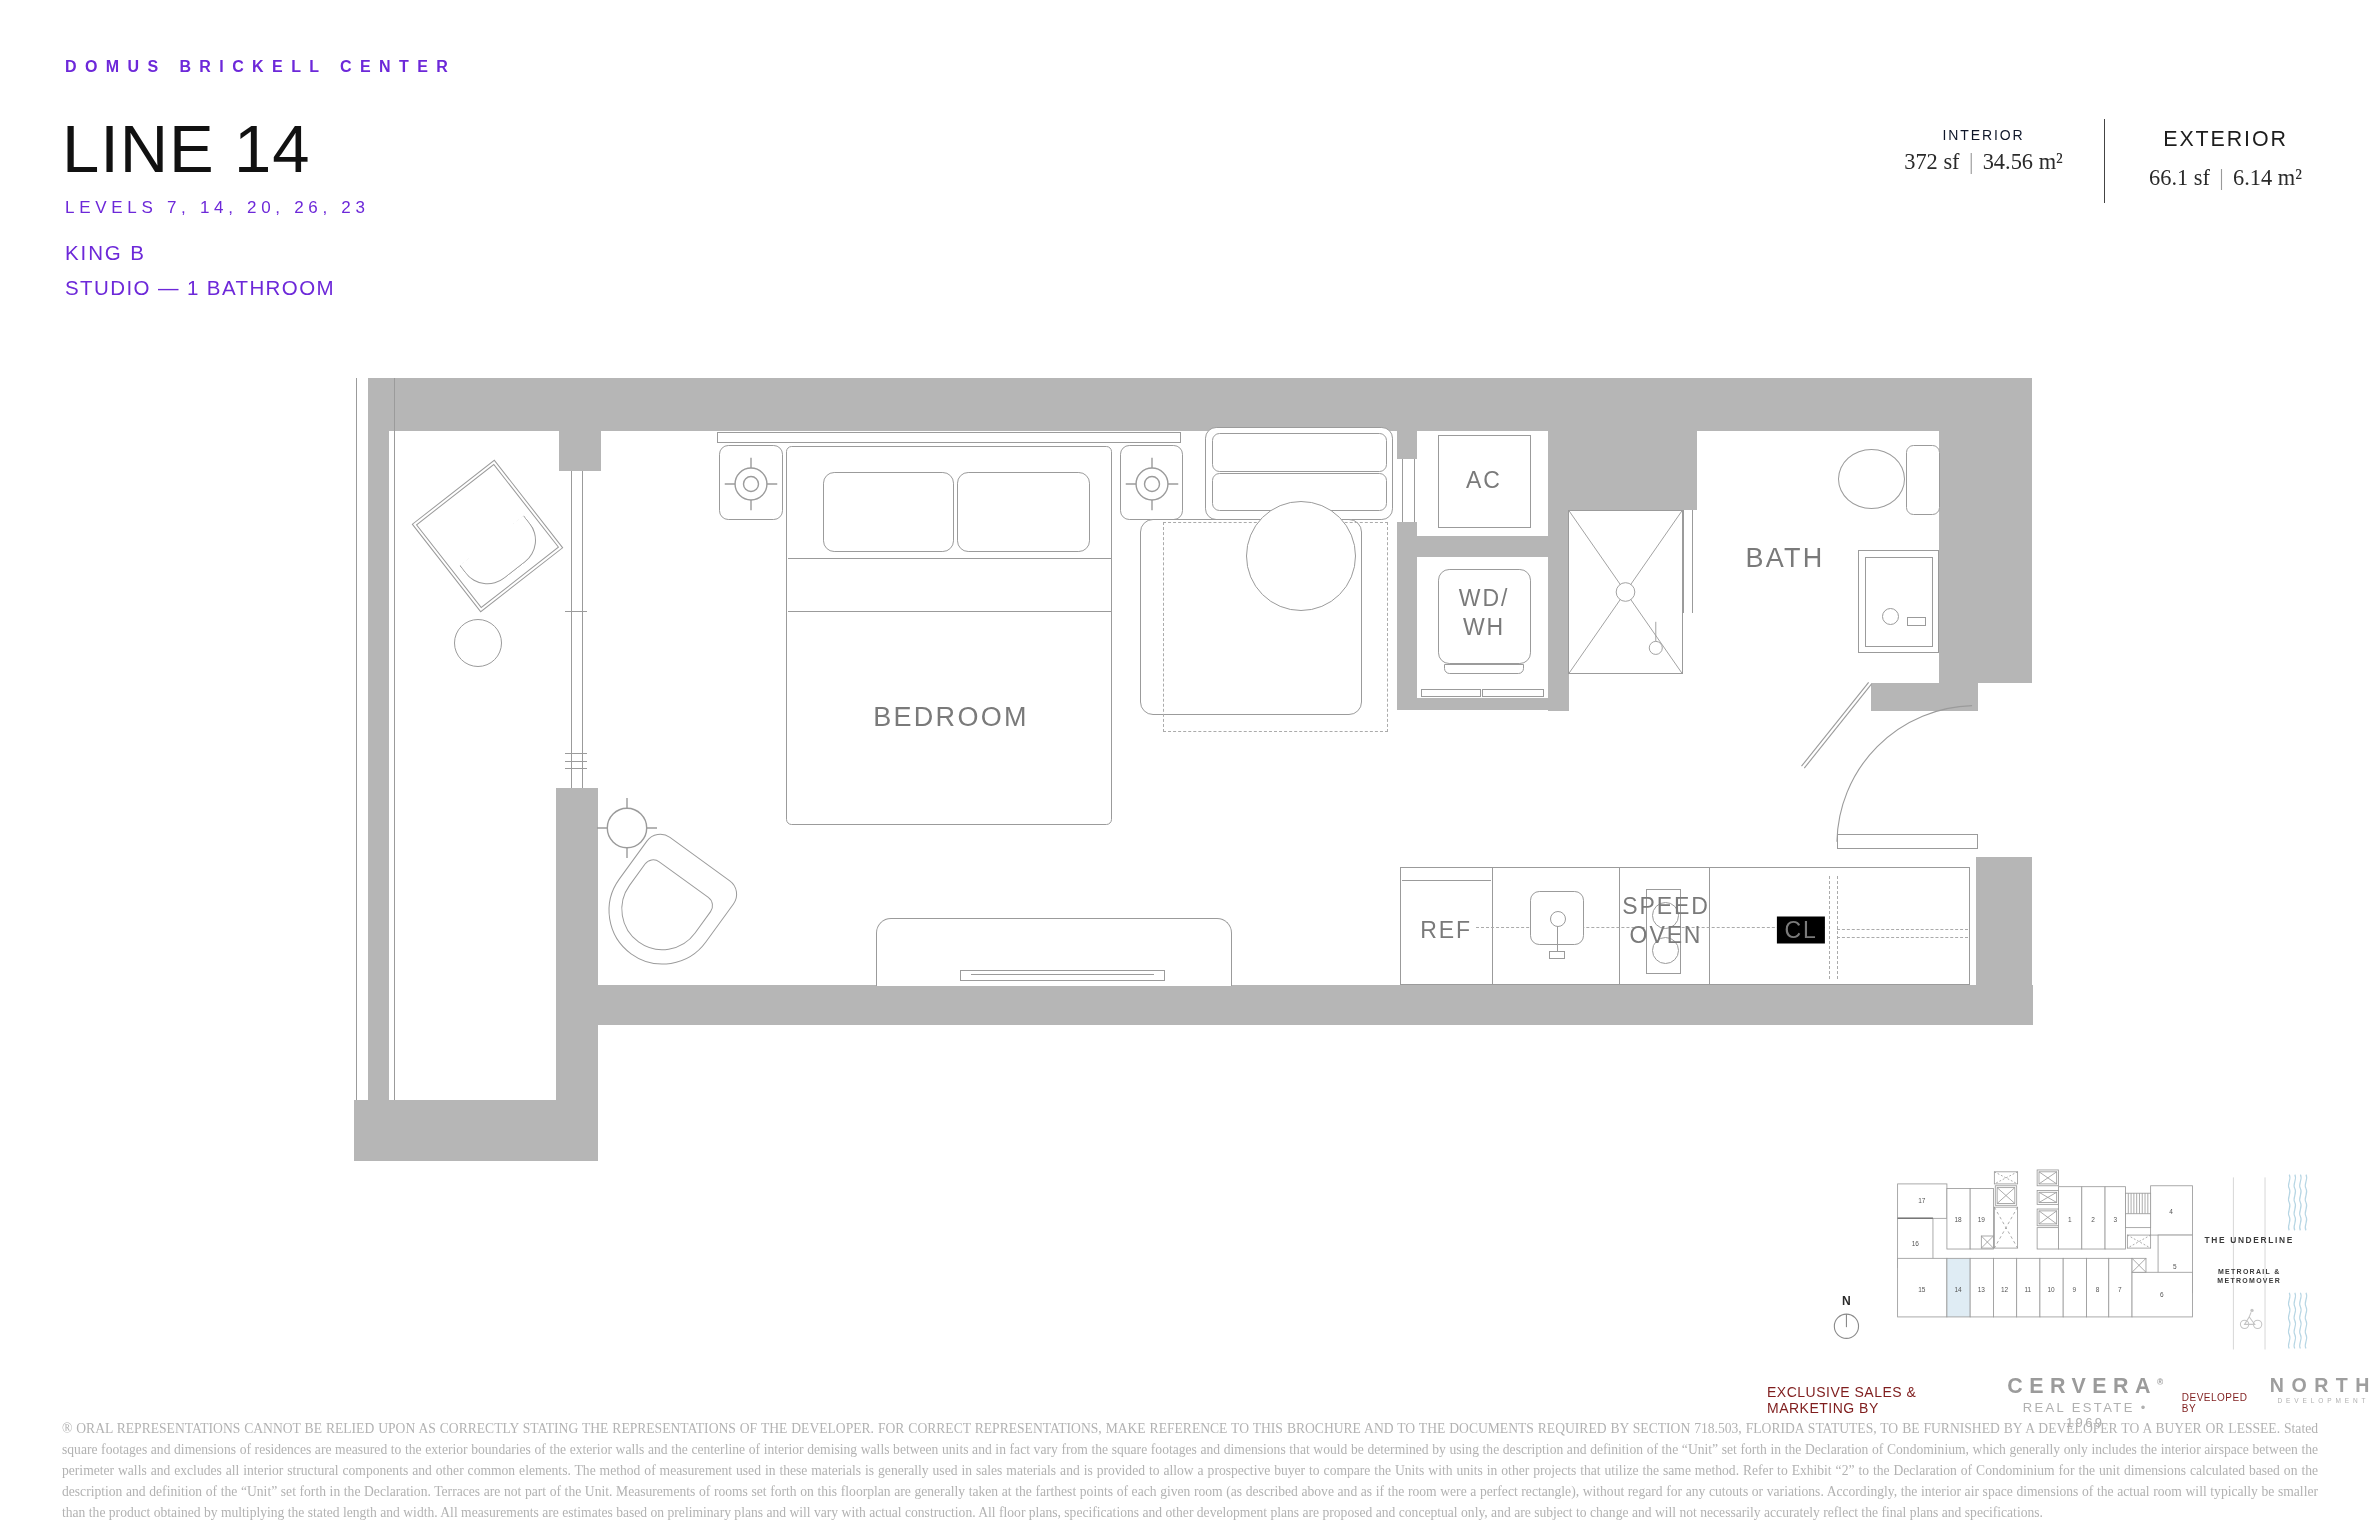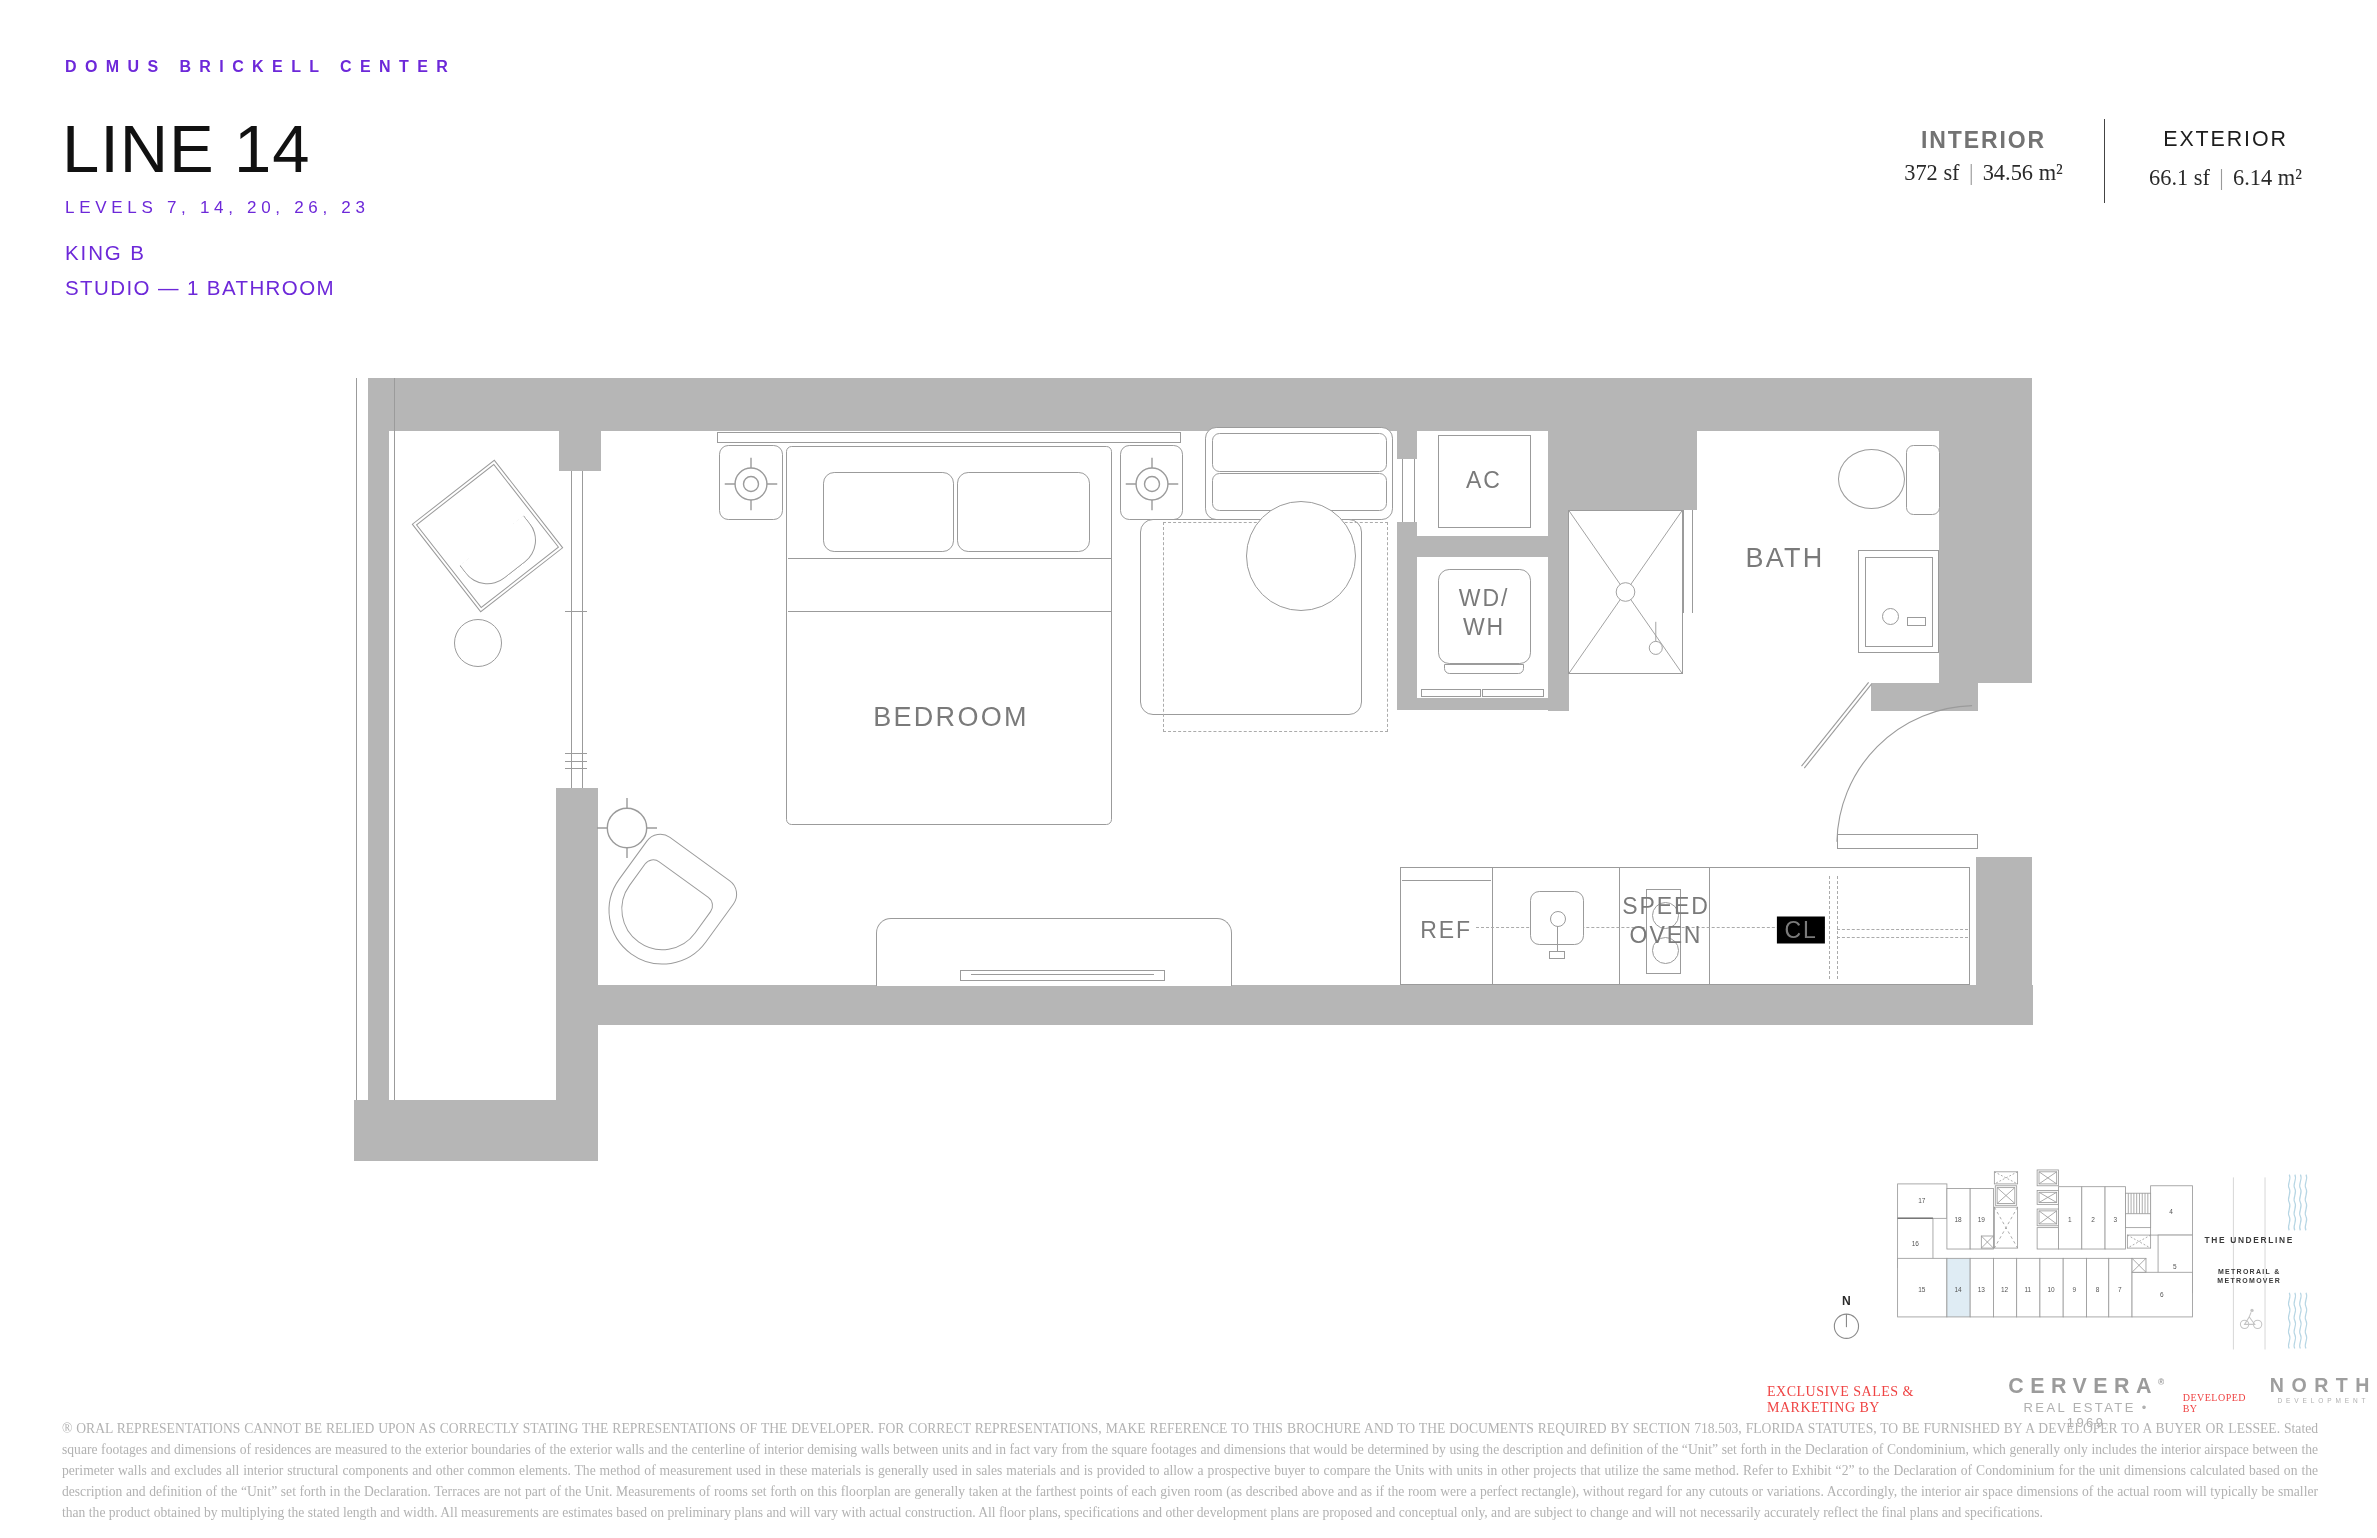--- a/index.html
+++ b/index.html
@@ -11,33 +11,33 @@
   .fur{position:absolute;background:#fff;border:1.4px solid var(--line);box-sizing:border-box;}
   .tline{position:absolute;background:var(--line);}
   .dashh{position:absolute;border-top:1.4px dashed var(--dash);}
   .lbl{position:absolute;color:var(--label);letter-spacing:1.9px;font-size:23px;
        transform:translate(-50%,-50%);white-space:nowrap;text-align:center;font-weight:500;}
   .biglbl{font-size:27px;letter-spacing:2.3px;}
   svg{position:absolute;overflow:visible;}
   .hdr{position:absolute;color:#6d28d9;}
   .statnum{font-family:"Liberation Serif",serif;font-size:22.4px;color:#2a2a2a;}
   .sep{color:#9a9a9a;padding:0 9.3px;font-weight:400;}
-  .footgray{color:#ef4444;font-family:Liberation Serif, serif;}
+  .footgray{color:#7f1d1d;}
 </style>
 </head>
 <body style="--wall: #b6b6b6; --line: #9b9b9b; --label: #7a7a7a; --dash: #ababab;">
 
 <div class="hdr" style="left:65px;top:58px;font-size:16px;letter-spacing:8.4px;font-weight:600;">DOMUS BRICKELL CENTER</div>
 <div class="hdr" style="left:62px;top:110px;font-size:67px;letter-spacing:0.9px;color:#111;">LINE 14</div>
 <div class="hdr" style="left:65px;top:198px;font-size:17px;letter-spacing:4.7px;">LEVELS 7, 14, 20, 26, 23</div>
 <div class="hdr" style="left:65px;top:241px;font-size:20.5px;letter-spacing:1.9px;font-weight:500;">KING B</div>
 <div class="hdr" style="left:65px;top:276px;font-size:20.5px;letter-spacing:1.4px;font-weight:500;">STUDIO — 1 BATHROOM</div>
 
 <div class="abs" style="left:1881px;top:127px;width:205px;text-align:center;">
-  <div style="font-size:23px;letter-spacing:1.9px;font-weight:700;color:#737373;">INTERIOR</div>
+  <div style="font-size:14px;letter-spacing:1.9px;font-weight:400;color:#0f172a;">INTERIOR</div>
   <div class="statnum" style="margin-top:6px;">
     <span>372 sf</span><span class="sep">|</span><span>34.56 m²</span>
   </div>
 </div>
 <div class="abs" style="left:2104px;top:119px;width:0.9px;height:84px;background:#444;"></div>
 <div class="abs" style="left:2123px;top:127px;width:205px;text-align:center;">
   <div style="font-size:21.4px;letter-spacing:1.9px;font-weight:500;color:#1d1d1d;">EXTERIOR</div>
   <div class="statnum" style="margin-top:13px;">
     <span>66.1 sf</span><span class="sep">|</span><span>6.14 m²</span>
   </div>

